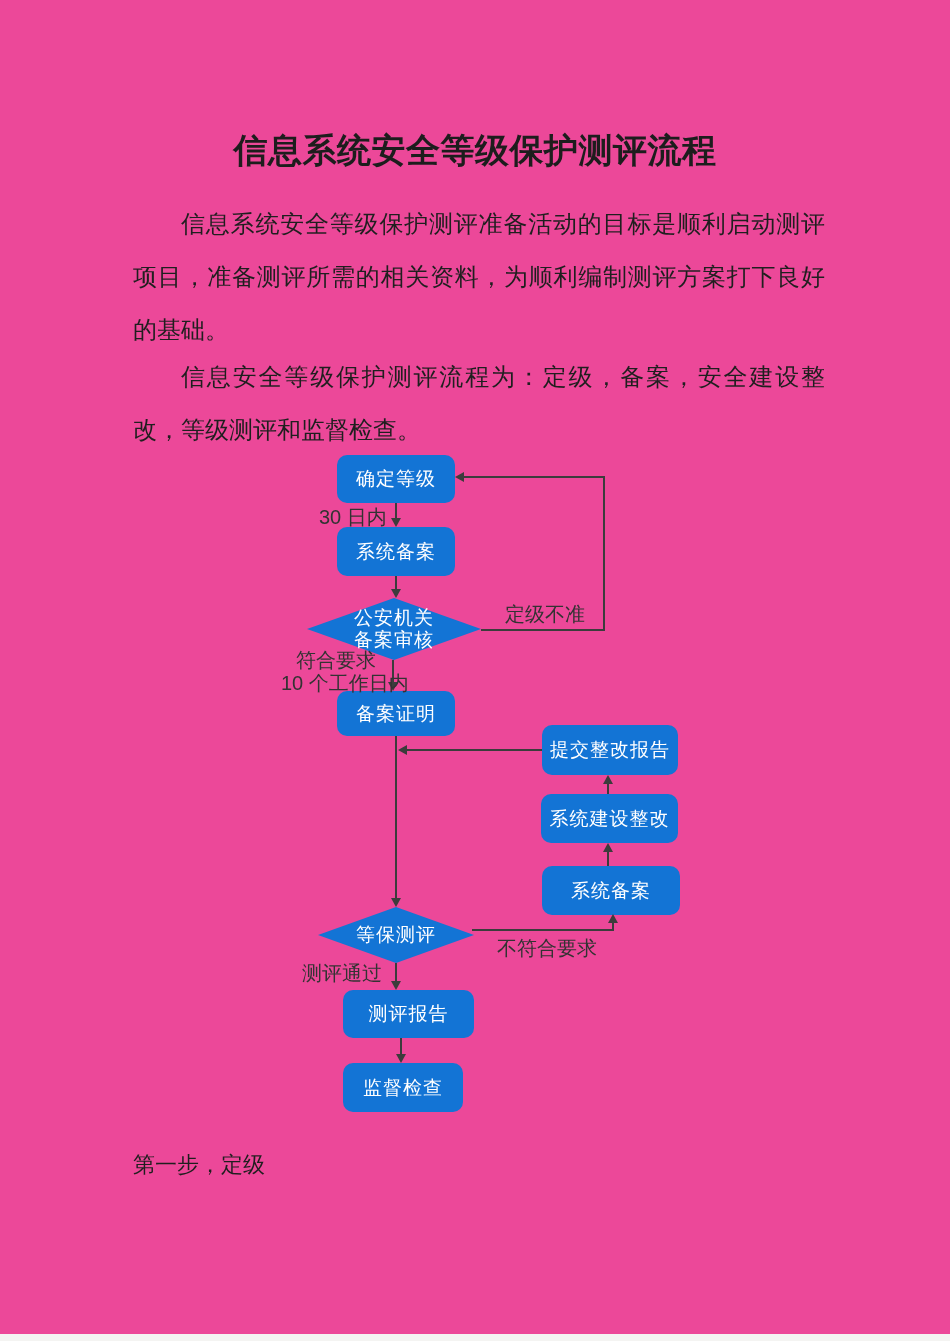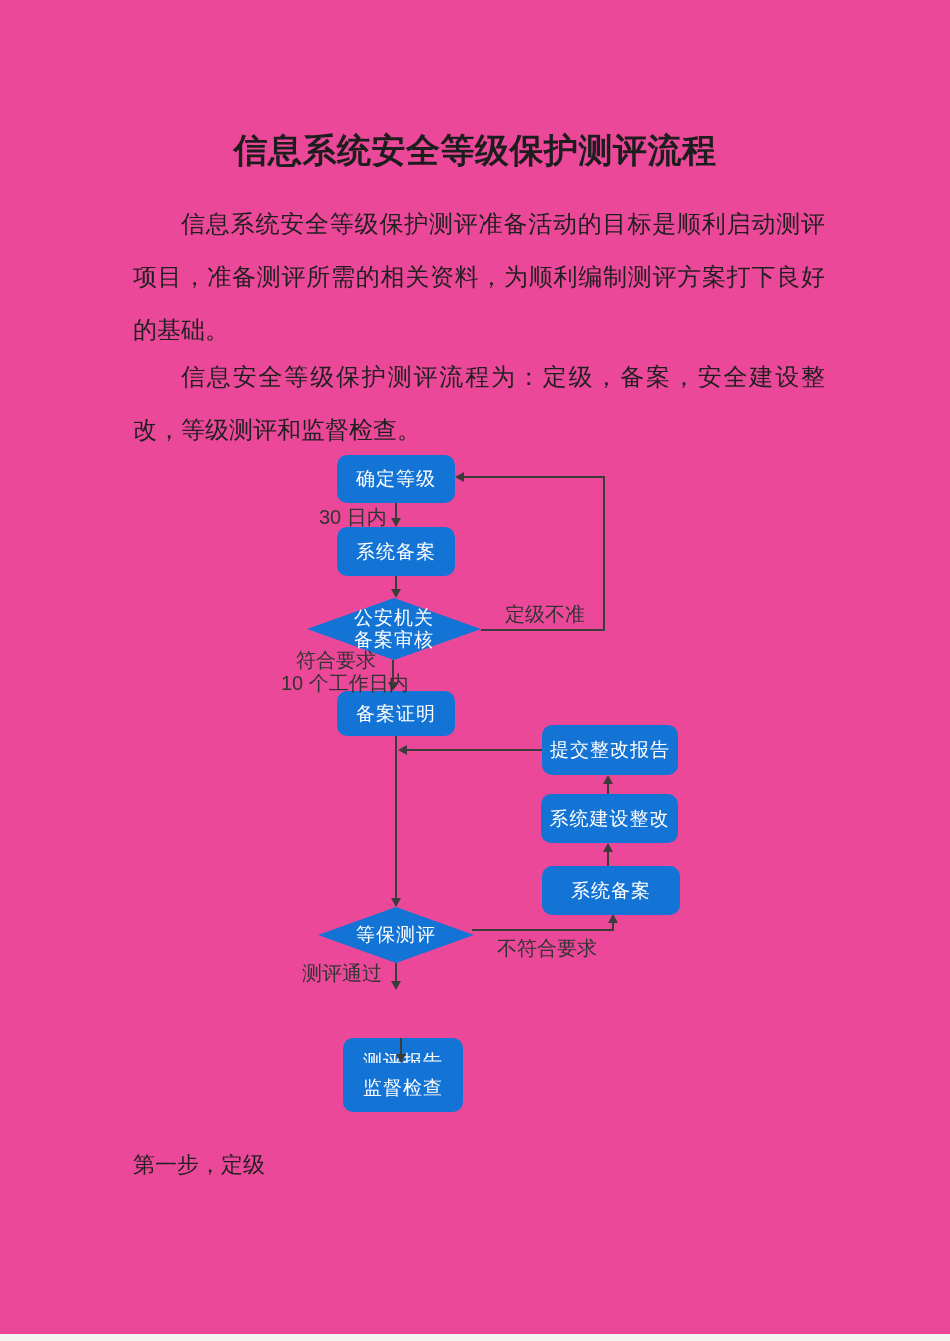--- a/index.html
+++ b/index.html
@@ -137,21 +137,21 @@
 
     <div class="node" style="left:541px;top:794px;width:137px;height:49px">系统建设整改</div>
 
     <div class="node" style="left:542px;top:866px;width:138px;height:49px">系统备案</div>
 
     <div class="diamond" style="left:318px;top:907px;width:156px;height:56px">
       <div class="diamond-bg"></div>
       <div class="diamond-label">等保测评</div>
     </div>
 
-    <div class="node" style="left:343px;top:1038px;width:120px;height:48px">测评报告</div>
+    <div class="node" style="left:343px;top:990px;width:131px;height:48px">测评报告</div>
 
     <div class="node" style="left:343px;top:1063px;width:120px;height:49px">监督检查</div>
 
     <div class="vline" style="left:395px;top:503px;height:16px"></div>
     <div class="ah ah-down" style="left:391px;top:518px"></div>
 
     <div class="vline" style="left:395px;top:576px;height:14px"></div>
     <div class="ah ah-down" style="left:391px;top:589px"></div>
 
     <div class="vline" style="left:392px;top:660px;height:23px"></div>

